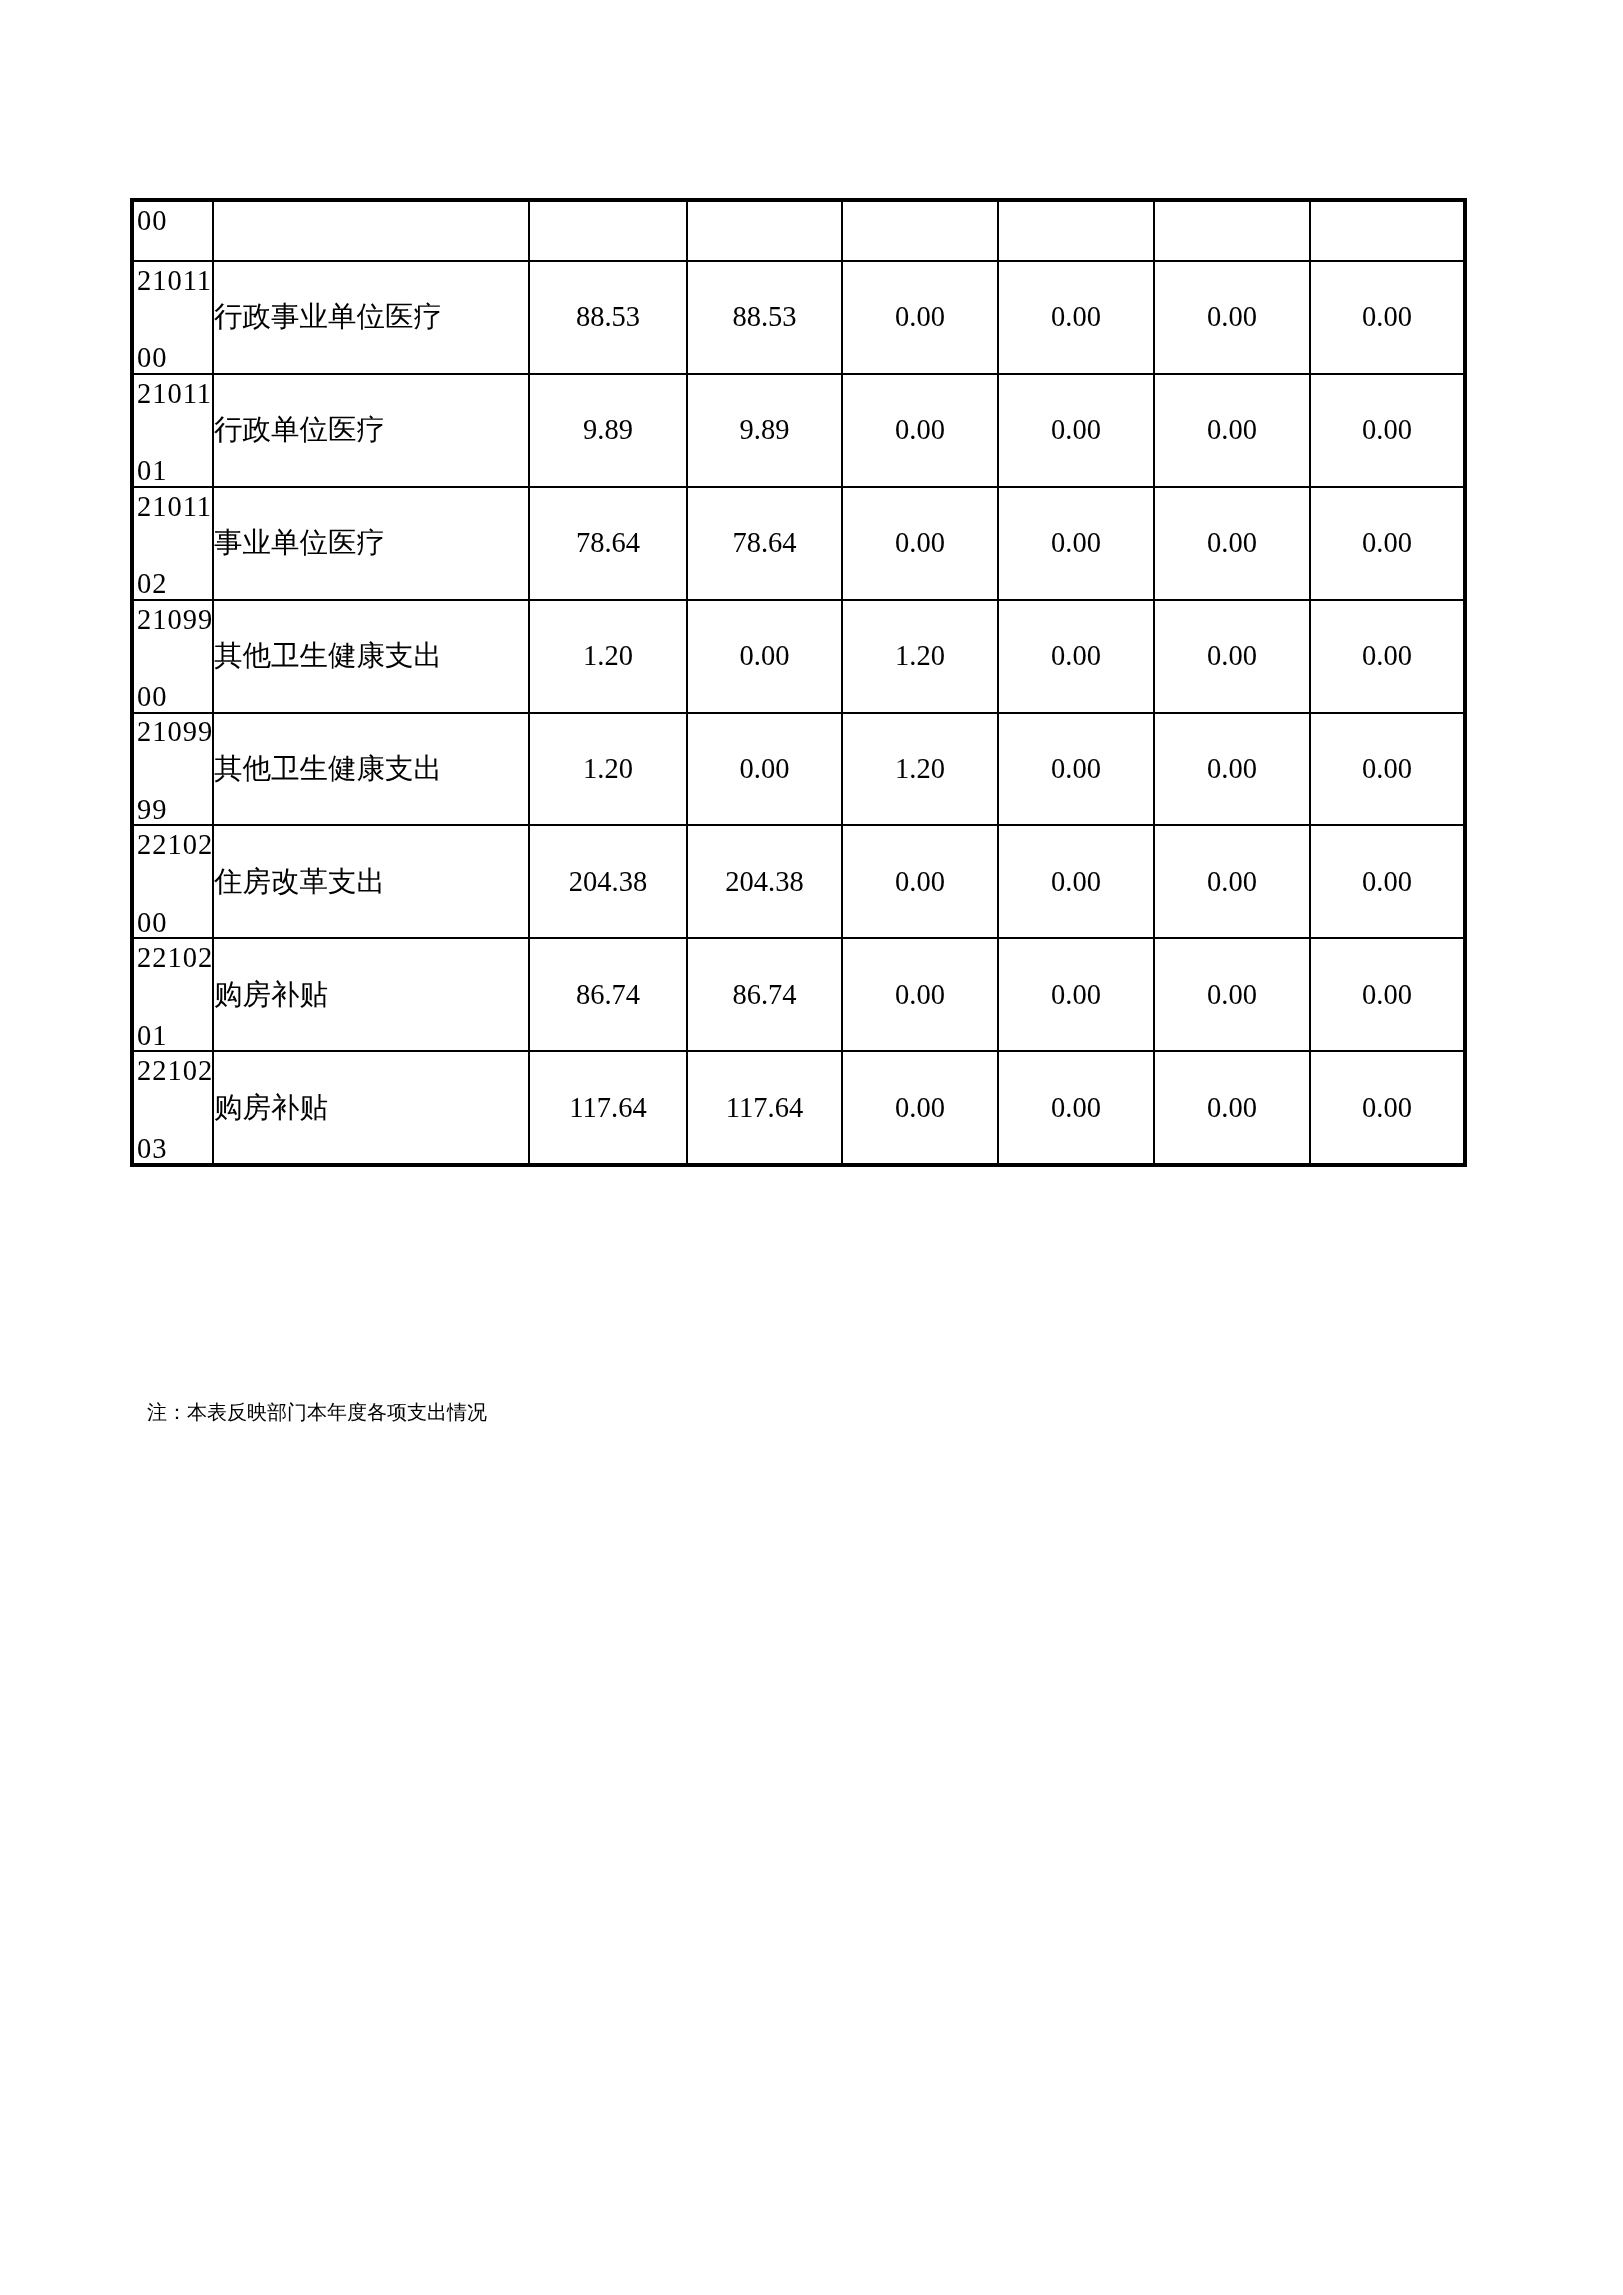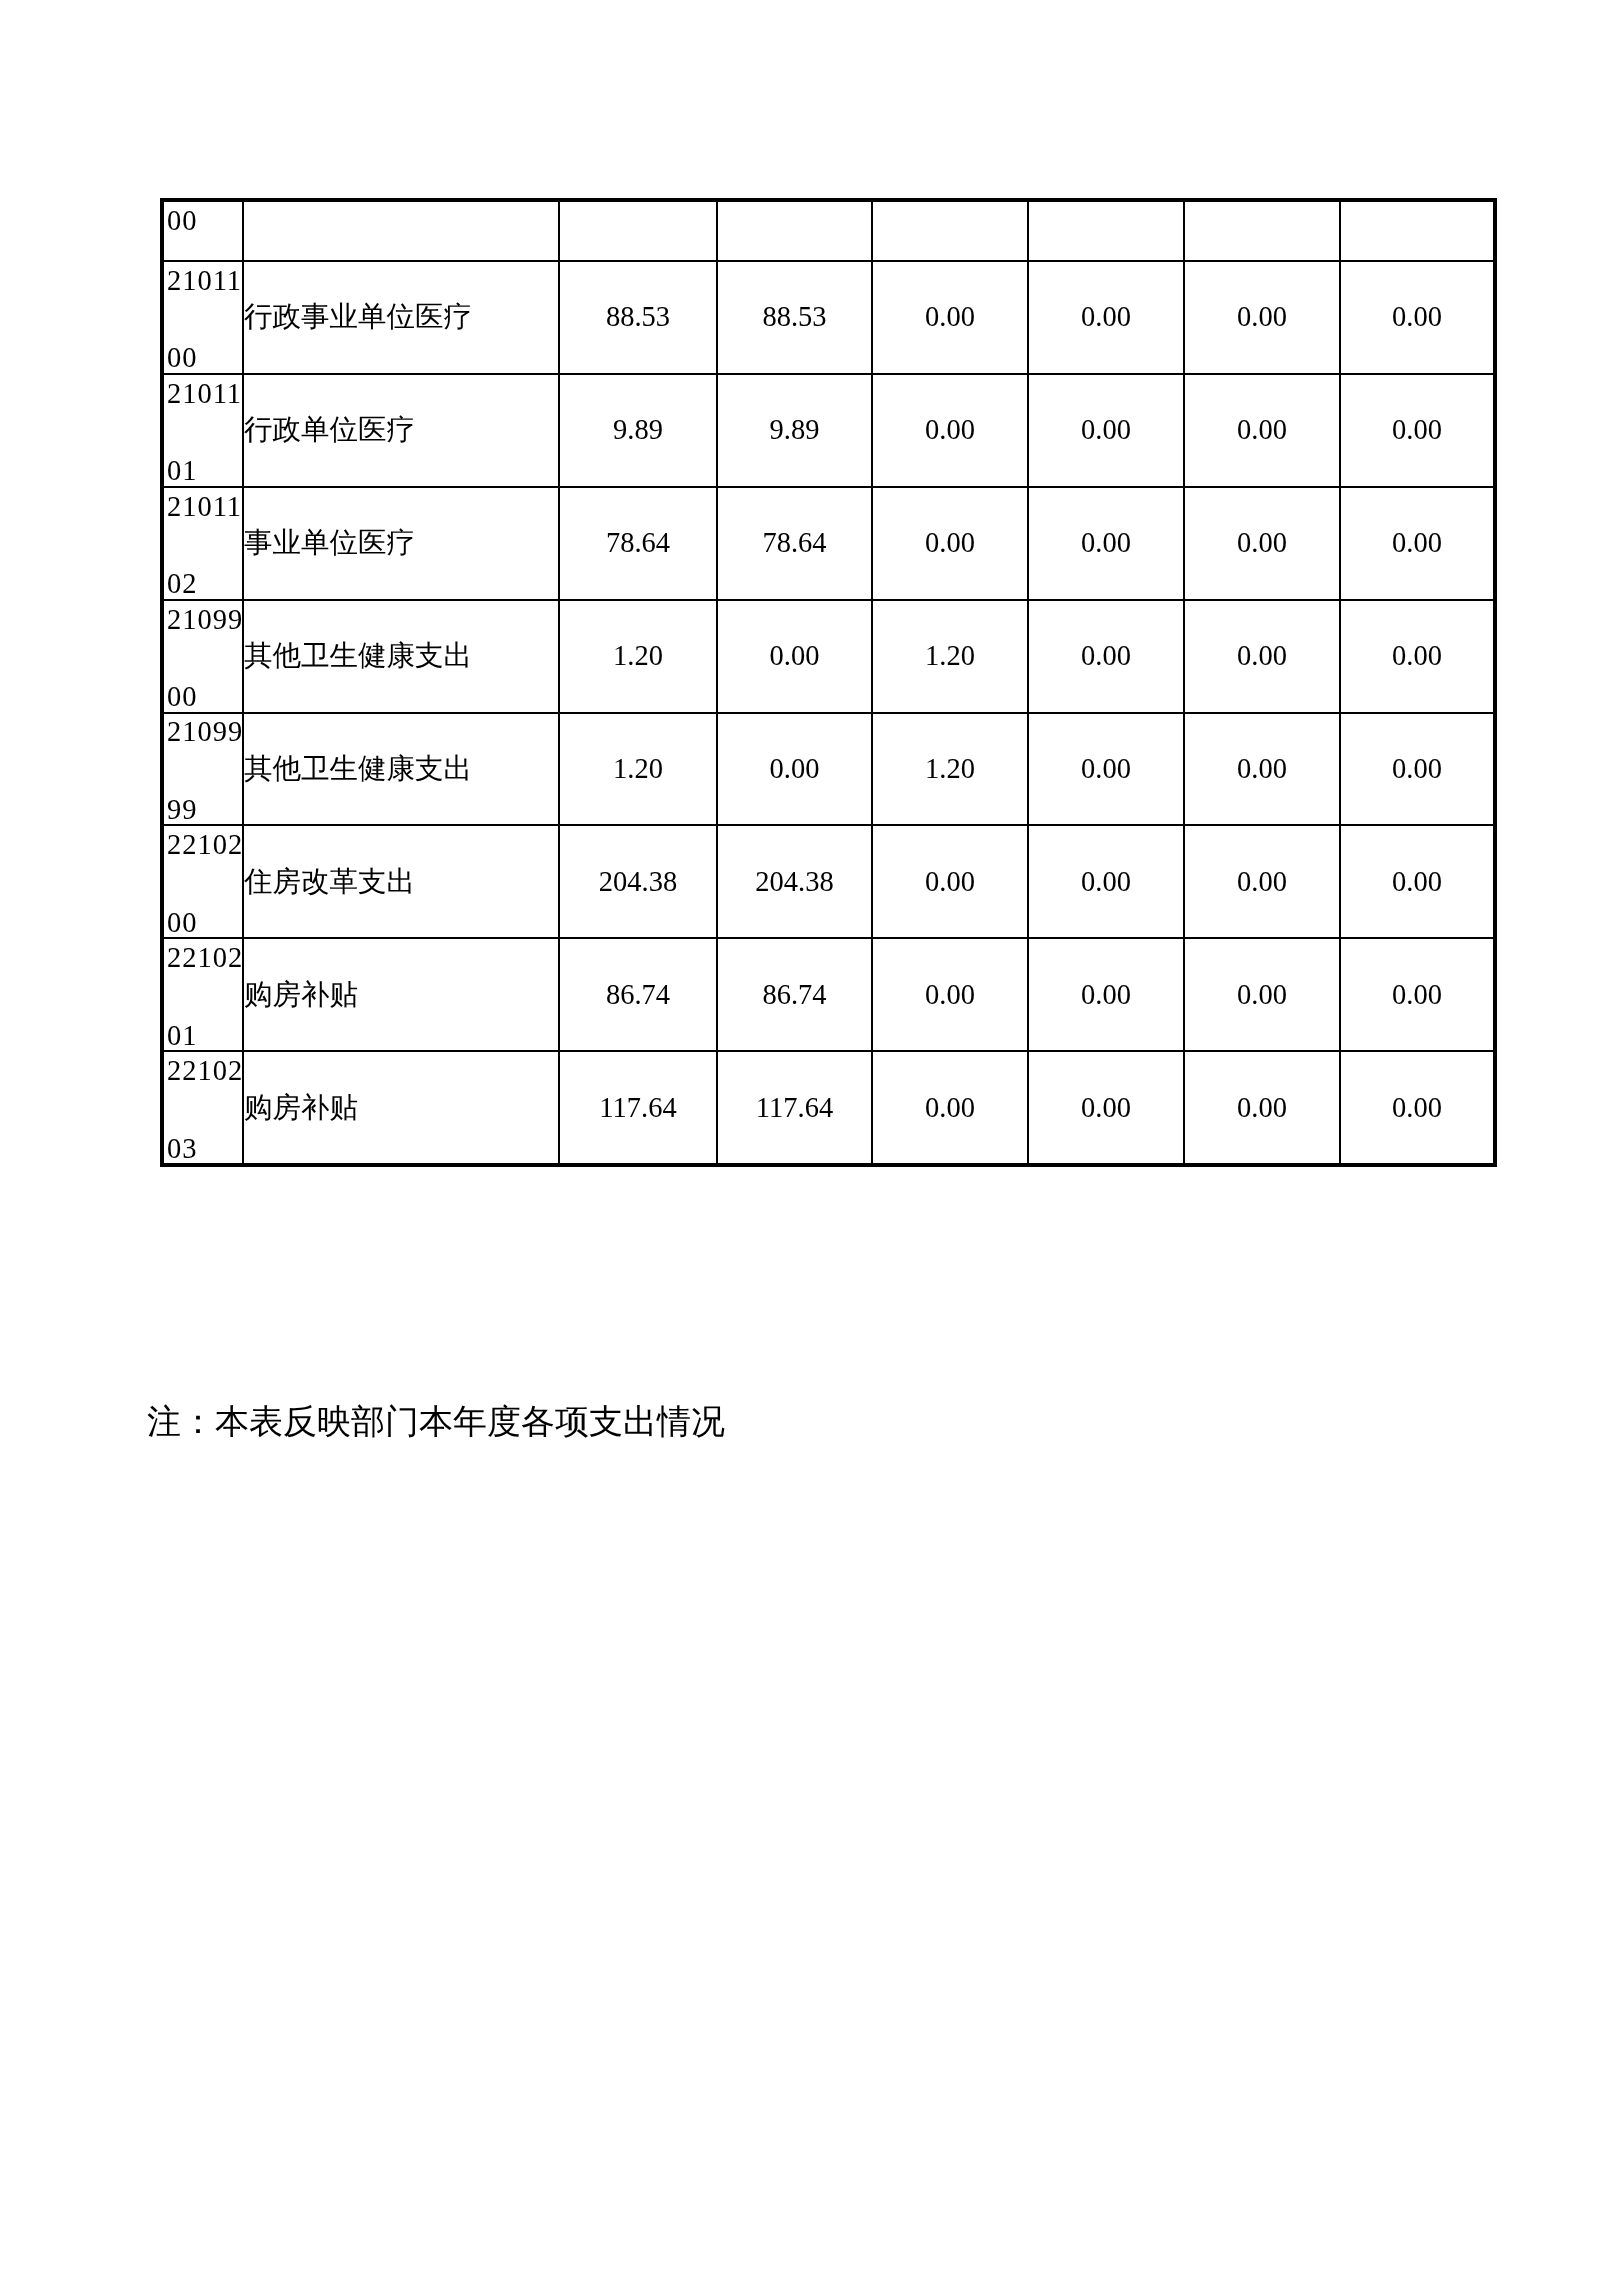--- a/index.html
+++ b/index.html
@@ -9,21 +9,21 @@
   }
   body {
     position: relative;
     width: 1623px;
     height: 2295px;
     font-family: "Liberation Serif", "DejaVu Serif", serif;
     color: #000000;
   }
   .table-wrap {
     position: absolute;
-    left: 160px;
+    left: 130px;
     top: 198px;
   }
   table.budget {
     border-collapse: collapse;
     table-layout: fixed;
     width: 1332px;
     border: 4.4px solid #000;
   }
   table.budget td {
     border: 2.9px solid #000;
@@ -61,21 +61,21 @@
   td.amount-cell {
     vertical-align: middle;
     font-size: 28.5px;
     text-align: center;
     padding-right: 3.9px;
   }
   .footnote {
     position: absolute;
     left: 147px;
     top: 1399px;
-    font-size: 34px;
+    font-size: 20px;
     white-space: nowrap;
   }
 </style>
 </head>
 <body>
 
 <div class="table-wrap">
   <table class="budget">
     <colgroup>
       <col style="width:81px">

